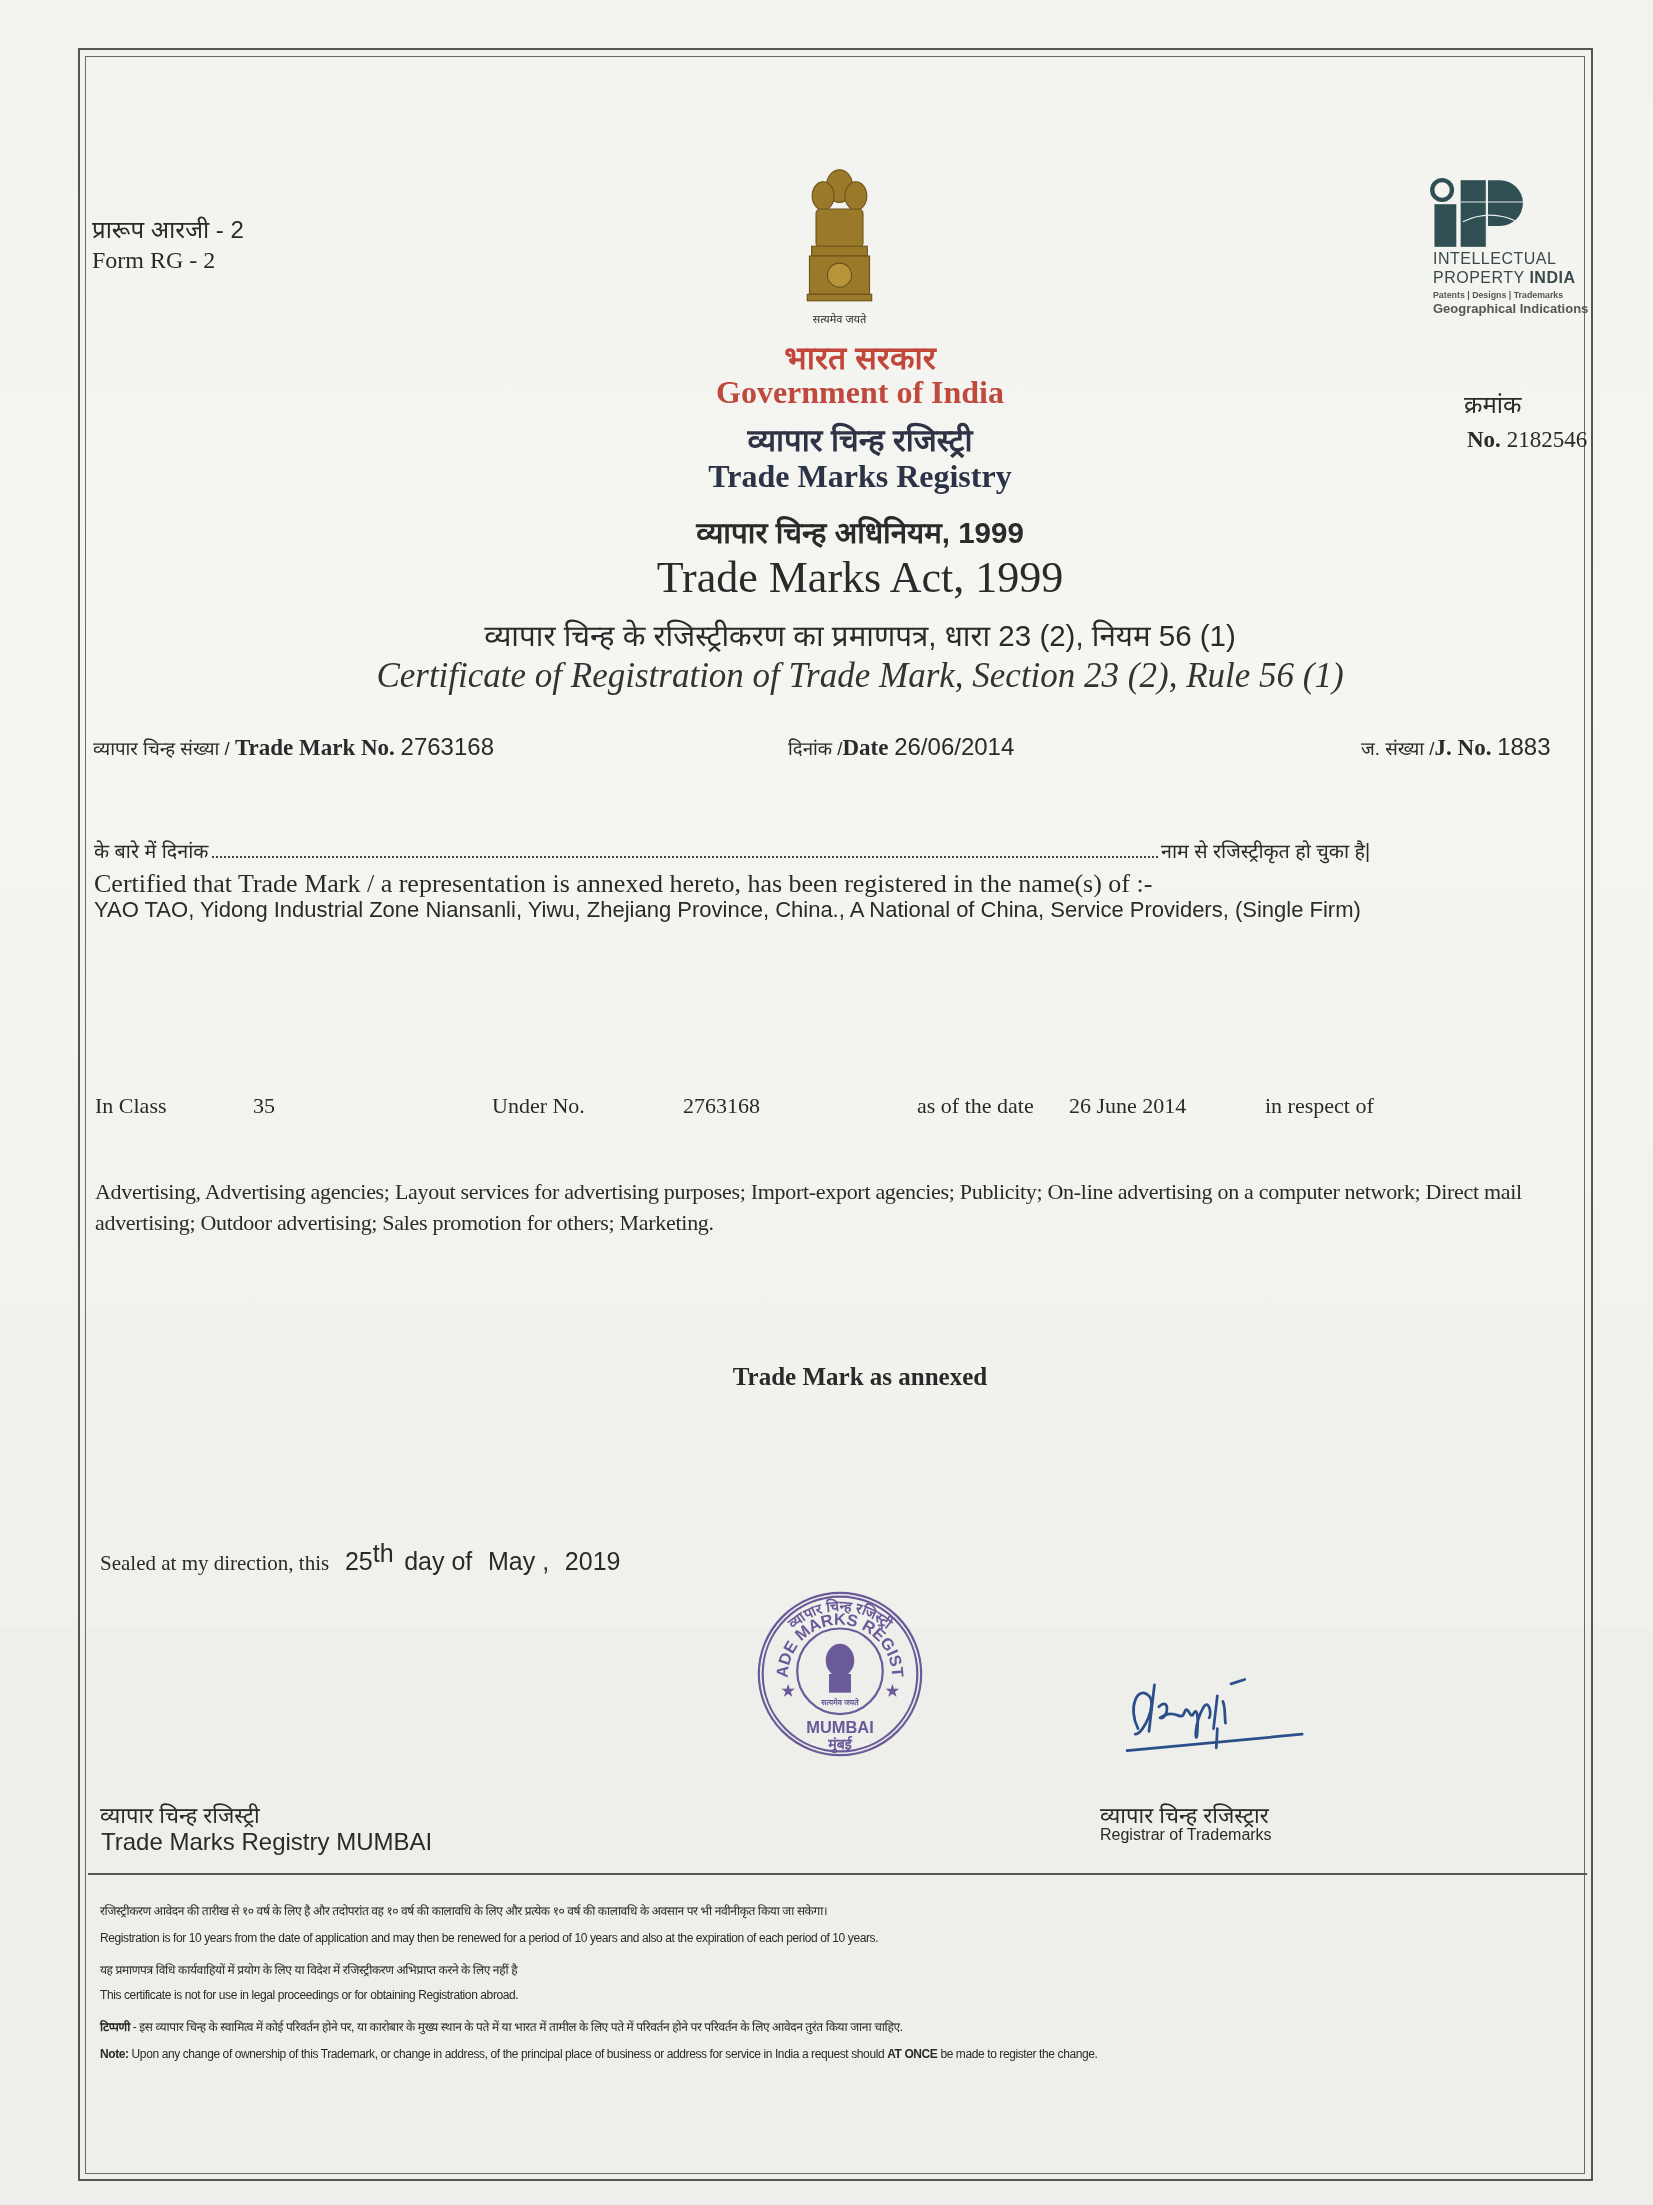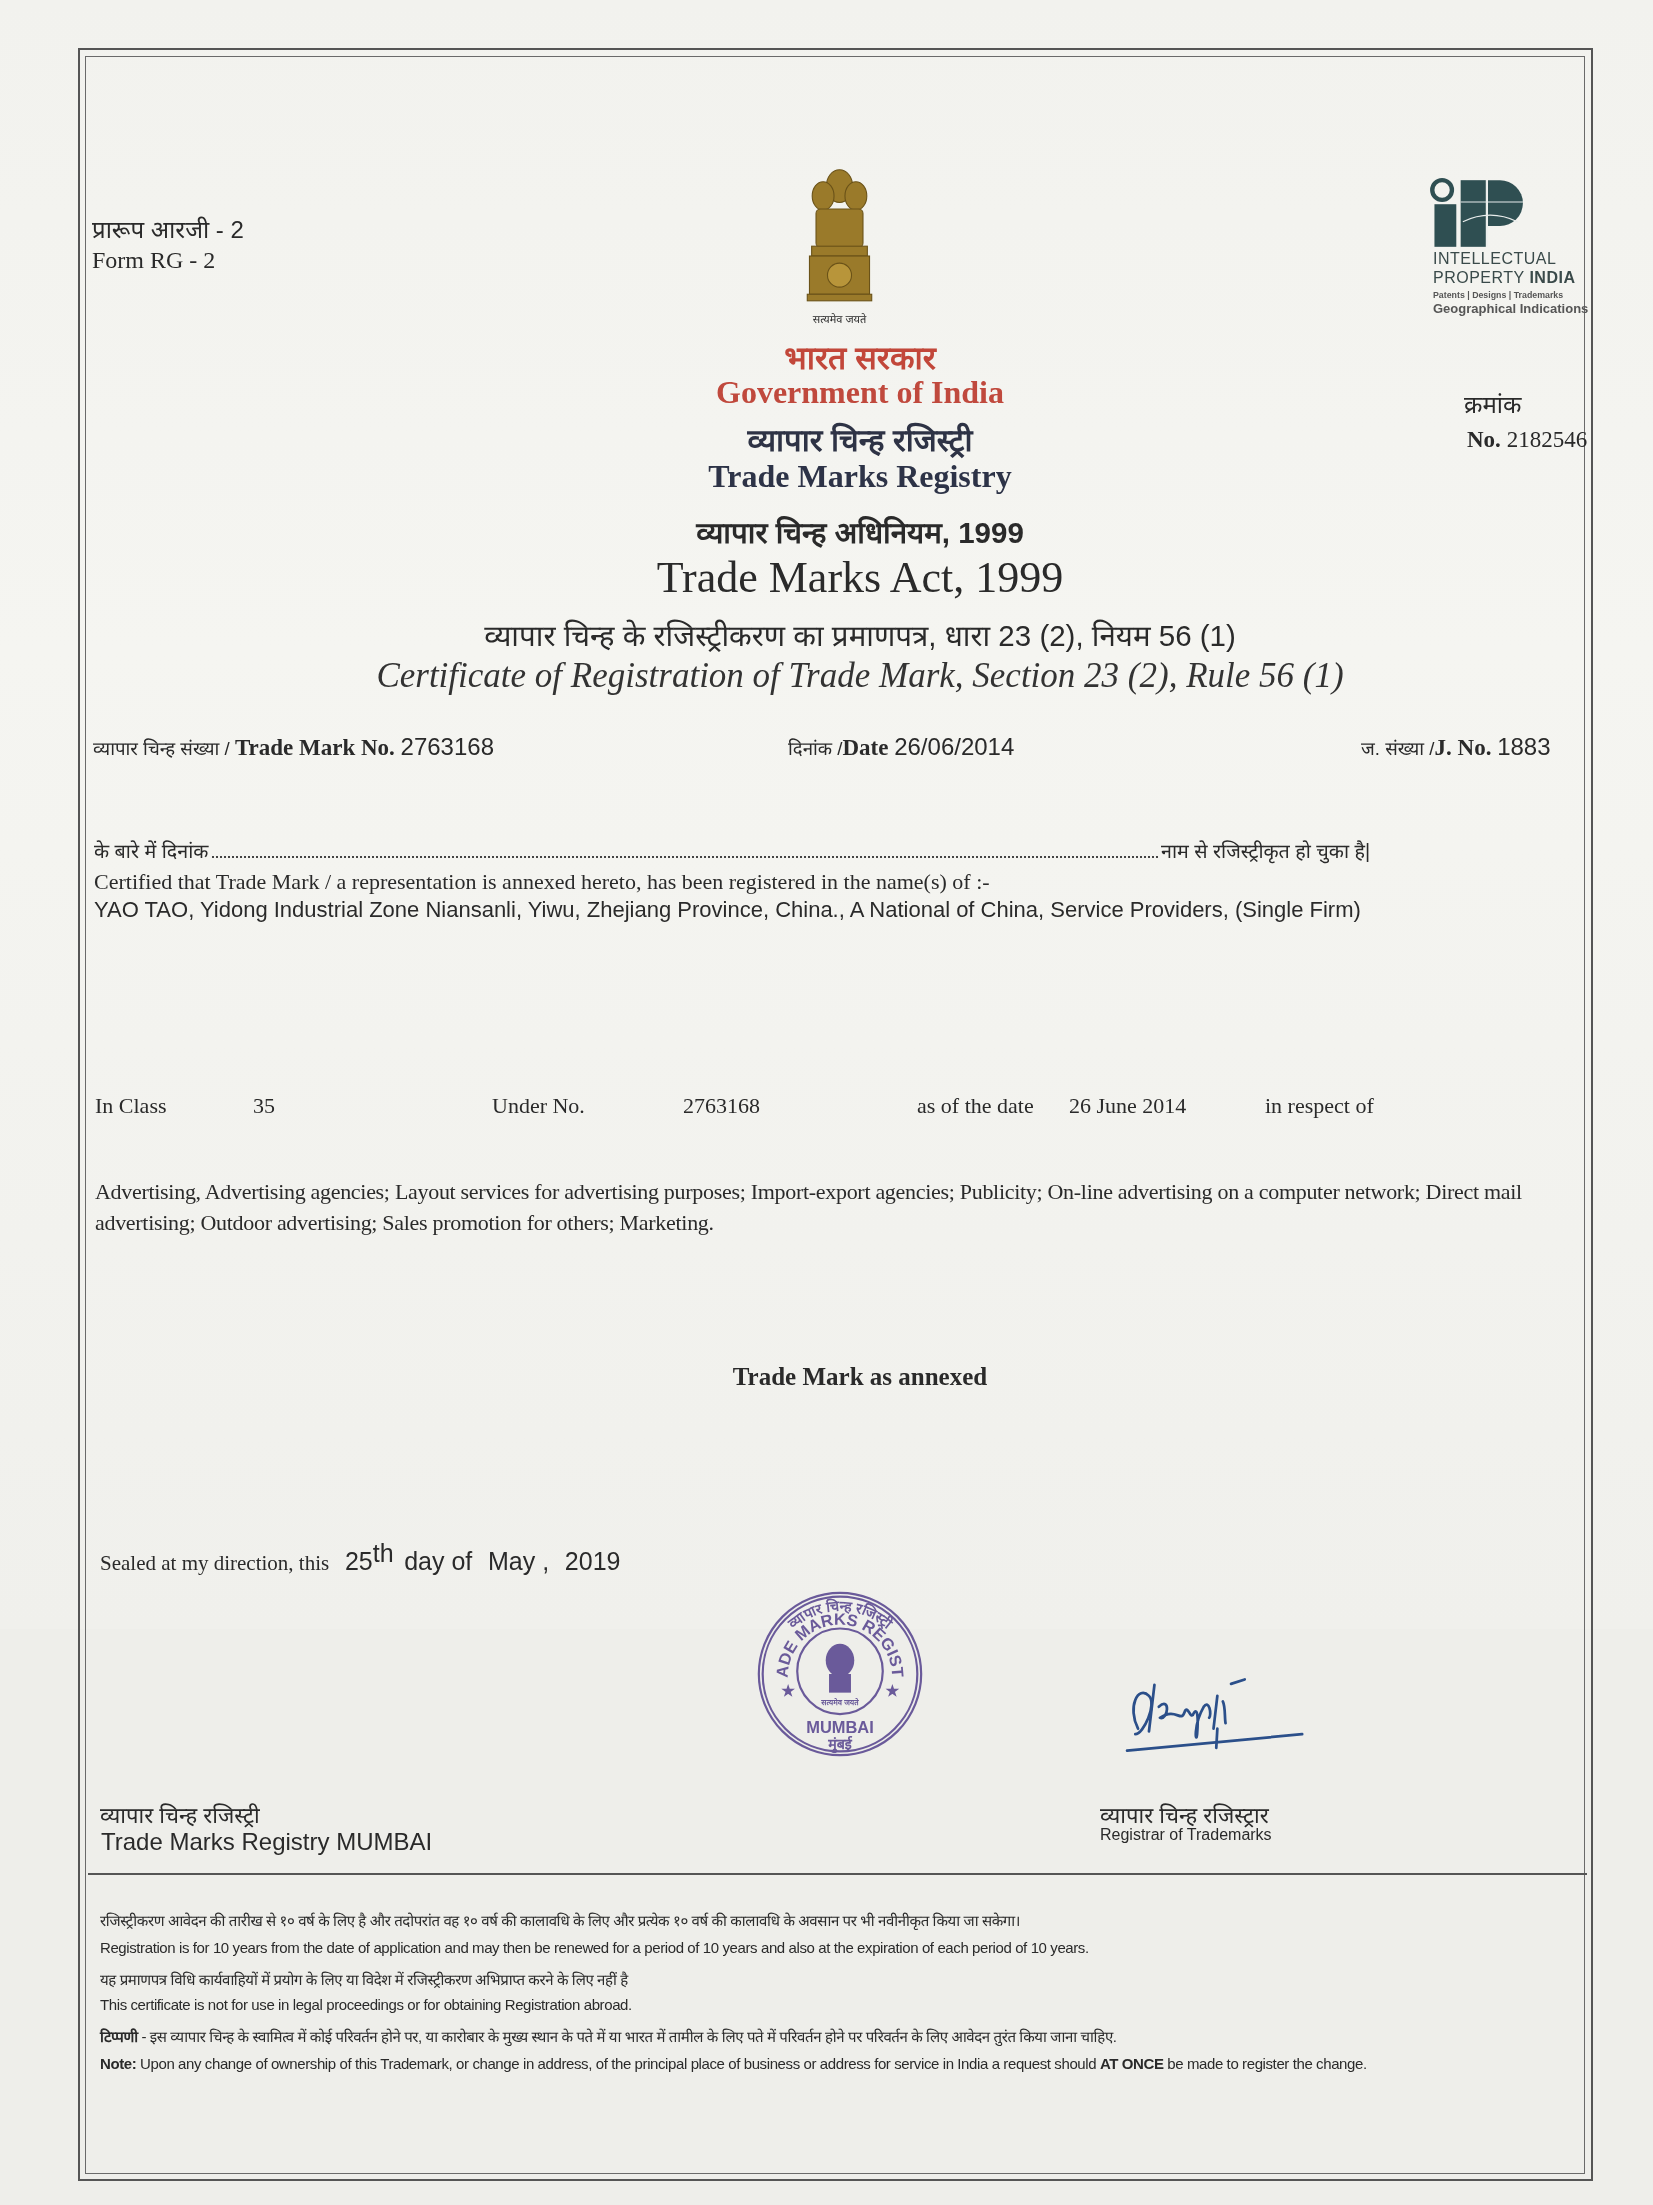--- a/index.html
+++ b/index.html
@@ -59,21 +59,21 @@
   .meta .val { font-family: "Liberation Sans", sans-serif; font-size: 24px; }
   .meta-tm { left: 93px; }
   .meta-date { left: 788px; }
   .meta-jno { left: 1361px; }
 
   
   .hi-line { font-family: "Liberation Sans", sans-serif; font-size: 19.7px; }
   .dots { display: inline-block; border-bottom: 2.2px dotted #444; height: 0; vertical-align: baseline; margin: 0 3.3px; }
   .body1 { left: 94px; top: 806px; }
   .body2 { left: 94px; top: 837px; }
-  .body3 { left: 94px; top: 869px; font-size: 22px; }
+  .body3 { left: 94px; top: 869px; font-size: 26px; }
   .body4 { left: 94px; top: 897px; font-size: 22px; font-family: "Liberation Sans", sans-serif; }
 
   .cls-row { top: 1093px; font-size: 22px; }
   .c1 { left: 95px; } .c2 { left: 253px; } .c3 { left: 492px; } .c4 { left: 683px; }
   .c5 { left: 917px; } .c6 { left: 1069px; } .c7 { left: 1265px; }
 
   .goods { left: 95px; top: 1176px; width: 1499px; font-size: 22px; line-height: 31px; white-space: normal; letter-spacing: -0.3px; }
 
   .tm-annexed { top: 1363px; font-size: 25px; font-weight: bold; left: 33px; }
 
@@ -85,21 +85,21 @@
   .stamp { left: 755px; top: 1589px; width: 170px; height: 170px; }
   .signature { left: 1116px; top: 1674px; width: 241px; height: 93px; }
 
   .reg-left-hi { left: 100px; top: 1799px; font-size: 22px; font-family: "Liberation Sans", sans-serif; }
   .reg-left-en { left: 101px; top: 1828px; font-size: 24px; font-family: "Liberation Sans", sans-serif; }
   .reg-right-hi { left: 1100px; top: 1799px; font-size: 22px; font-family: "Liberation Sans", sans-serif; }
   .reg-right-en { left: 1100px; top: 1826px; font-size: 16px; font-family: "Liberation Sans", sans-serif; }
 
   .rule { left: 88px; top: 1873px; width: 1499px; height: 0; border-top: 2.2px solid #555; }
 
-  .note { left: 100px; font-family: "Liberation Sans", sans-serif; font-size: 15px; letter-spacing: -0.4px; margin-top: 8px; }
+  .note { left: 100px; font-family: "Liberation Sans", sans-serif; font-size: 12px; letter-spacing: -0.4px; }
   .n1 { top: 1902px; } .n2 { top: 1931px; } .n3 { top: 1961px; } .n4 { top: 1988px; }
   .n5 { top: 2018px; text-align: right; } .n6 { top: 2047px; }
   .bold { font-weight: bold; }
 </style>
 </head>
 <body>
 
 <div class="page">
   <div class="frame-outer"></div>
   <div class="frame-inner"></div>

